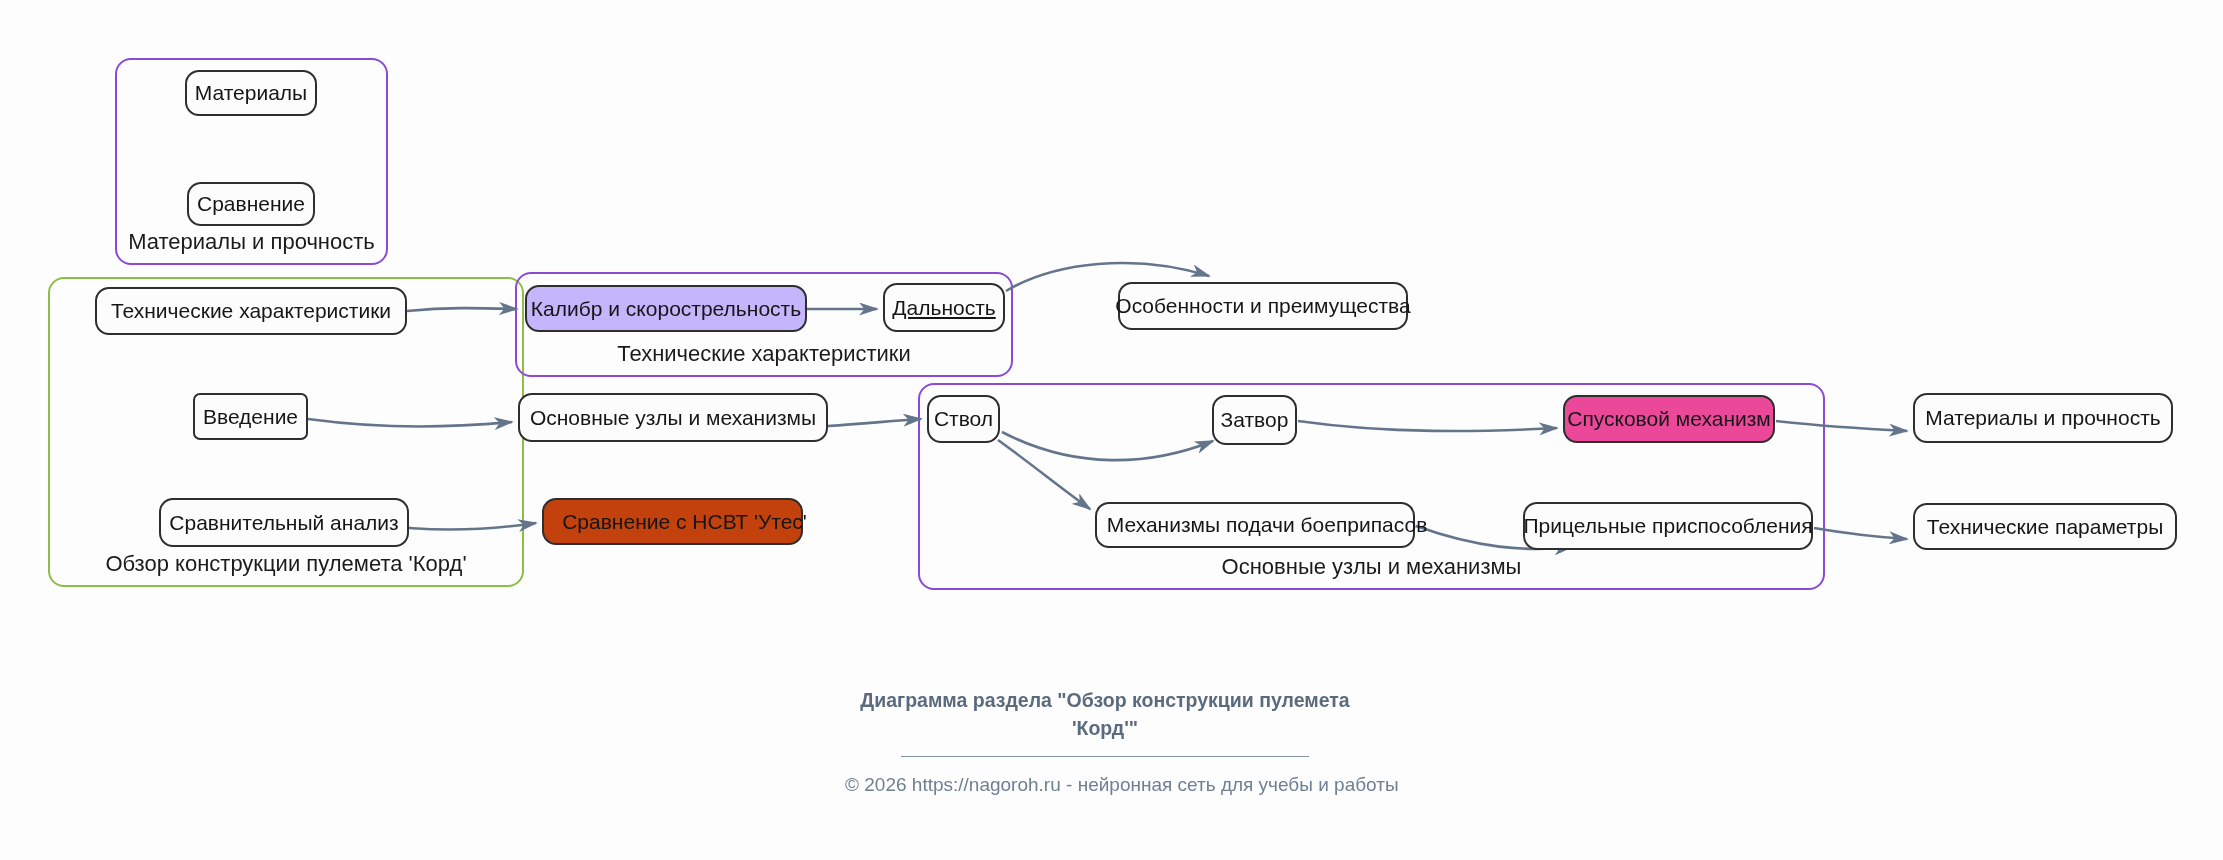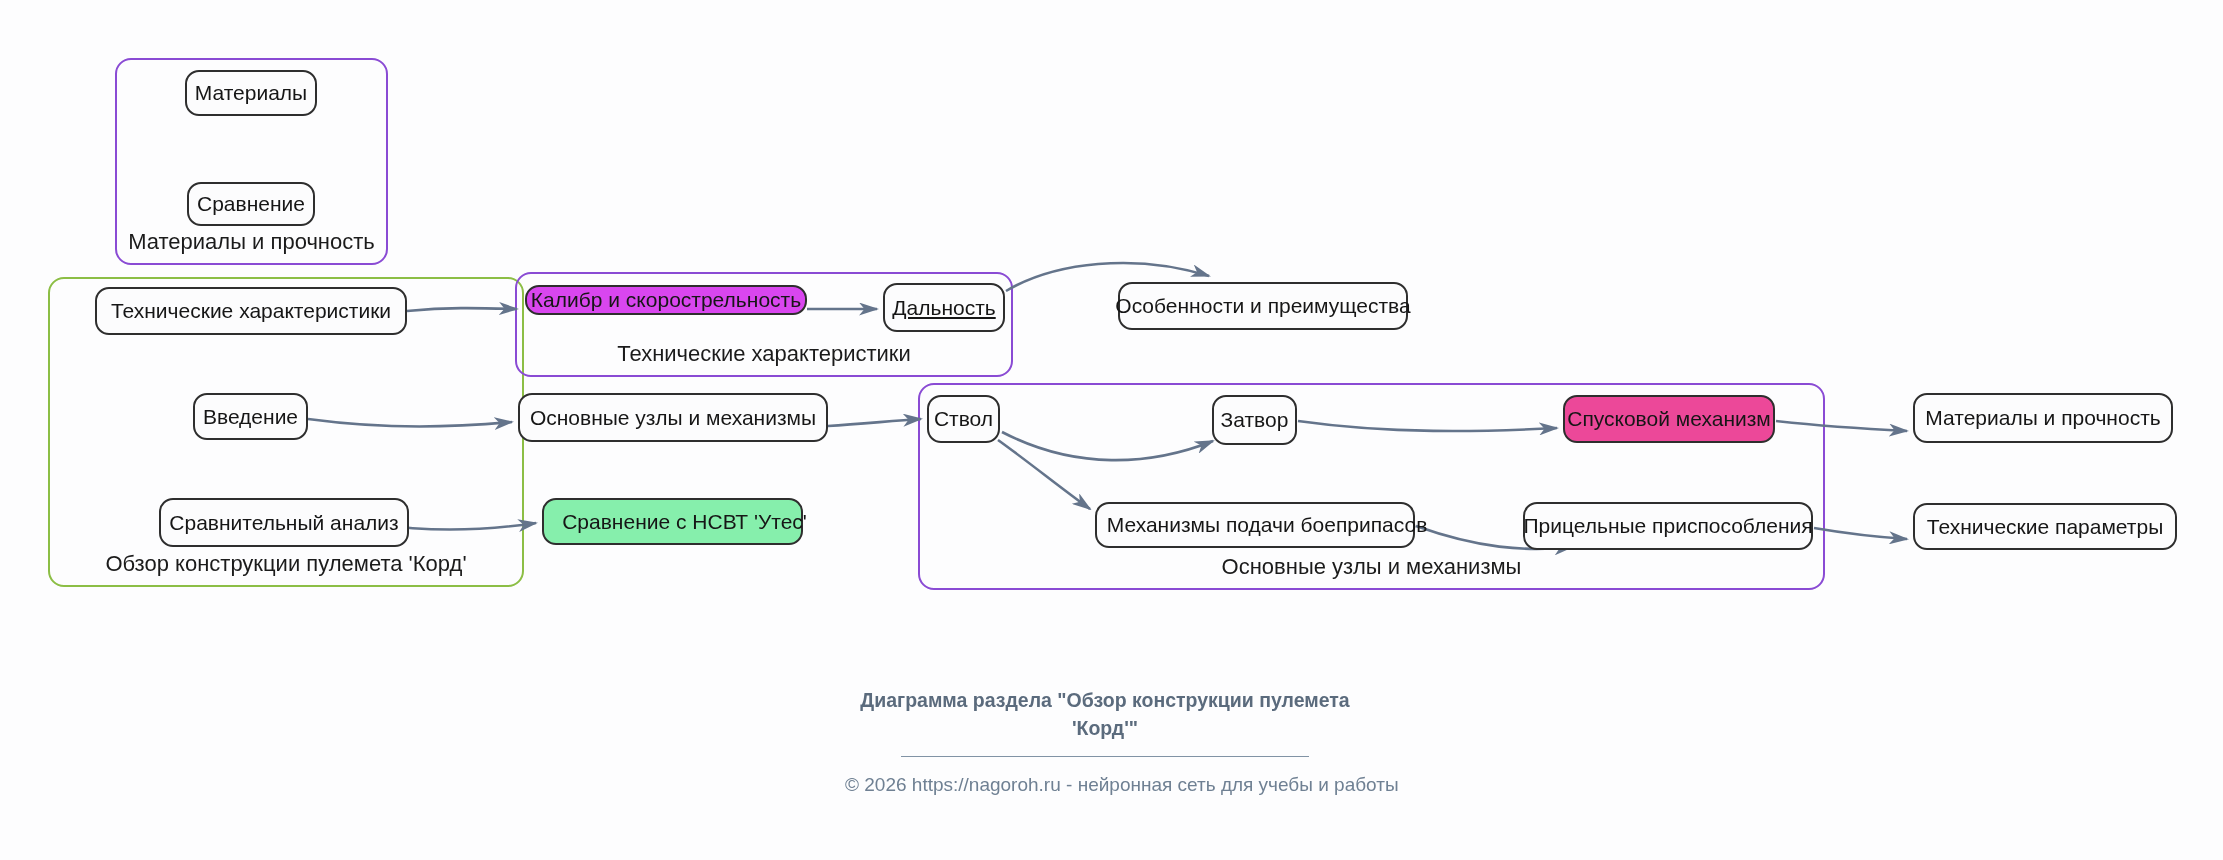--- a/index.html
+++ b/index.html
@@ -113,27 +113,27 @@
       <path d="M998,440 C1030,463 1062,489 1090,509" fill="none" stroke="#64748b" stroke-width="2.6" marker-end="url(#arrowhead)"></path>
       <path d="M1298,421 C1390,434 1480,432 1557,428" fill="none" stroke="#64748b" stroke-width="2.6" marker-end="url(#arrowhead)"></path>
       <path d="M1416,526 C1478,548 1524,552 1572,547" fill="none" stroke="#64748b" stroke-width="2.6" marker-end="url(#arrowhead)"></path>
       <path d="M1776,421 C1830,427 1868,429 1907,431" fill="none" stroke="#64748b" stroke-width="2.6" marker-end="url(#arrowhead)"></path>
       <path d="M1814,528 C1855,535 1876,537 1907,539" fill="none" stroke="#64748b" stroke-width="2.6" marker-end="url(#arrowhead)"></path>
     </svg>
   <div id="nodes-layer">
       <div class="node" style="left: 185px; top: 70px; width: 132px; height: 46px; border-color: rgb(46, 46, 46); background: rgb(252, 252, 253); color: rgb(22, 22, 22);">Материалы</div>
       <div class="node" style="left: 187px; top: 182px; width: 128px; height: 44px; border-color: rgb(46, 46, 46); background: rgb(252, 252, 253); color: rgb(22, 22, 22);">Сравнение</div>
       <div class="node" style="left: 95px; top: 287px; width: 312px; height: 48px; border-color: rgb(46, 46, 46); background: rgb(252, 252, 253); color: rgb(22, 22, 22);">Технические характеристики</div>
-      <div class="node" style="left: 193px; top: 393px; width: 115px; height: 47px; border-color: rgb(46, 46, 46); background: rgb(252, 252, 253); color: rgb(22, 22, 22);">Введение</div>
+      <div class="node" style="left: 193px; top: 393px; width: 115px; height: 47px; border-color: rgb(46, 46, 46); background: rgb(252, 252, 253); color: rgb(22, 22, 22); border-radius: 7px;">Введение</div>
       <div class="node" style="left: 127px; top: 498px; width: 250px; height: 49px; border-color: rgb(46, 46, 46); background: rgb(252, 252, 253); color: rgb(22, 22, 22); margin-left: 32px;">Сравнительный анализ</div>
-      <div class="node" style="left: 525px; top: 285px; width: 282px; height: 30px; border-color: rgb(46, 46, 46); background: #d946ef; color: rgb(22, 22, 22);">Калибр и скорострельность</div>
+      <div class="node" style="left: 525px; top: 285px; width: 282px; height: 47px; border-color: rgb(46, 46, 46); background: #c4b5fd; color: rgb(22, 22, 22);">Калибр и скорострельность</div>
       <div class="node" style="left: 883px; top: 283px; width: 122px; height: 49px; border-color: rgb(46, 46, 46); background: rgb(252, 252, 253); color: rgb(22, 22, 22); text-decoration: underline;">Дальность</div>
       <div class="node" style="left: 1118px; top: 282px; width: 290px; height: 48px; border-color: rgb(46, 46, 46); background: rgb(252, 252, 253); color: rgb(22, 22, 22);">Особенности и преимущества</div>
       <div class="node" style="left: 518px; top: 393px; width: 310px; height: 49px; border-color: rgb(46, 46, 46); background: rgb(252, 252, 253); color: rgb(22, 22, 22);">Основные узлы и механизмы</div>
-      <div class="node" style="left: 542px; top: 498px; width: 261px; height: 47px; border-color: rgb(46, 46, 46); background: #86efac; color: rgb(22, 22, 22); padding-left: 24px;">Сравнение с НСВТ 'Утес'</div>
+      <div class="node" style="left: 542px; top: 498px; width: 261px; height: 47px; border-color: rgb(46, 46, 46); background: #c2410c; color: rgb(22, 22, 22); padding-left: 24px;">Сравнение с НСВТ 'Утес'</div>
       <div class="node" style="left: 927px; top: 395px; width: 73px; height: 48px; border-color: rgb(46, 46, 46); background: rgb(252, 252, 253); color: rgb(22, 22, 22);">Ствол</div>
       <div class="node" style="left: 1212px; top: 395px; width: 85px; height: 50px; border-color: rgb(46, 46, 46); background: rgb(252, 252, 253); color: rgb(22, 22, 22);">Затвор</div>
       <div class="node" style="left: 1095px; top: 502px; width: 320px; height: 46px; border-color: rgb(46, 46, 46); background: rgb(252, 252, 253); color: rgb(22, 22, 22); padding-left: 24px;">Механизмы подачи боеприпасов</div>
       <div class="node" style="left: 1563px; top: 395px; width: 212px; height: 48px; border-color: rgb(46, 46, 46); background: #ec4899; color: rgb(22, 22, 22);">Спусковой механизм</div>
       <div class="node" style="left: 1523px; top: 502px; width: 290px; height: 48px; border-color: rgb(46, 46, 46); background: rgb(252, 252, 253); color: rgb(22, 22, 22);">Прицельные приспособления</div>
       <div class="node" style="left: 1913px; top: 393px; width: 260px; height: 50px; border-color: rgb(46, 46, 46); background: rgb(252, 252, 253); color: rgb(22, 22, 22);">Материалы и прочность</div>
       <div class="node" style="left: 1913px; top: 503px; width: 264px; height: 47px; border-color: rgb(46, 46, 46); background: rgb(252, 252, 253); color: rgb(22, 22, 22);">Технические параметры</div>
     </div>
 
   <div class="footer">

